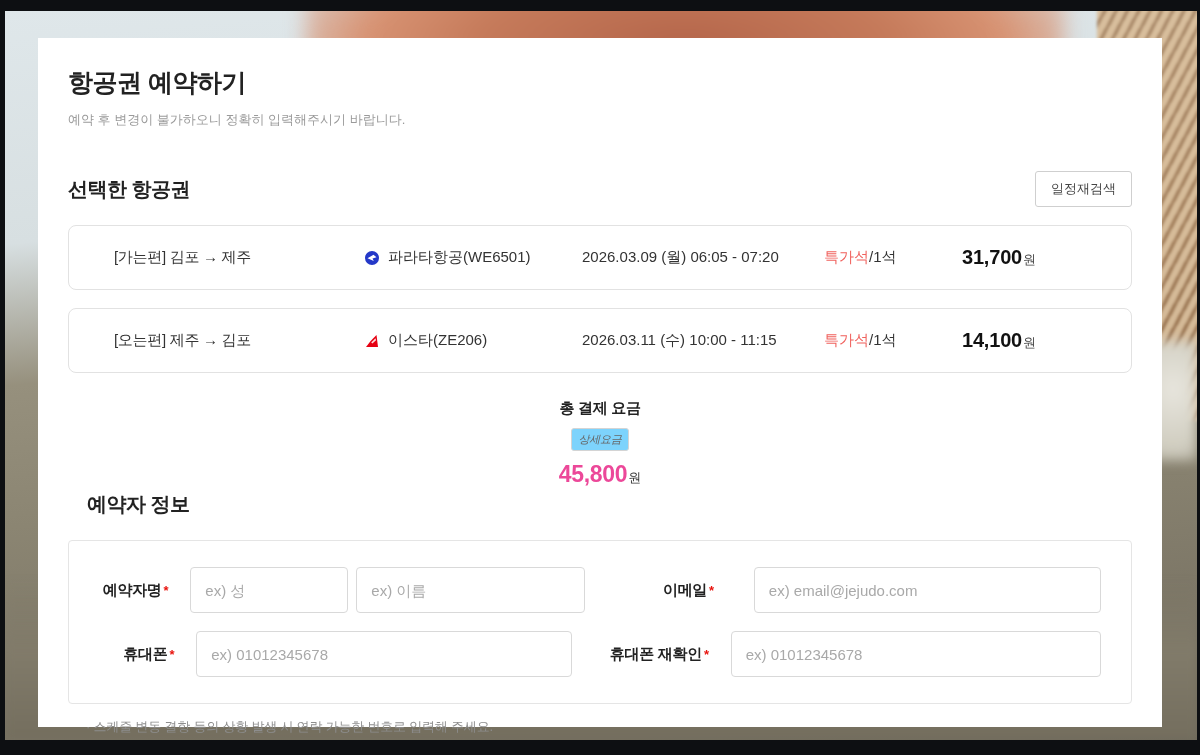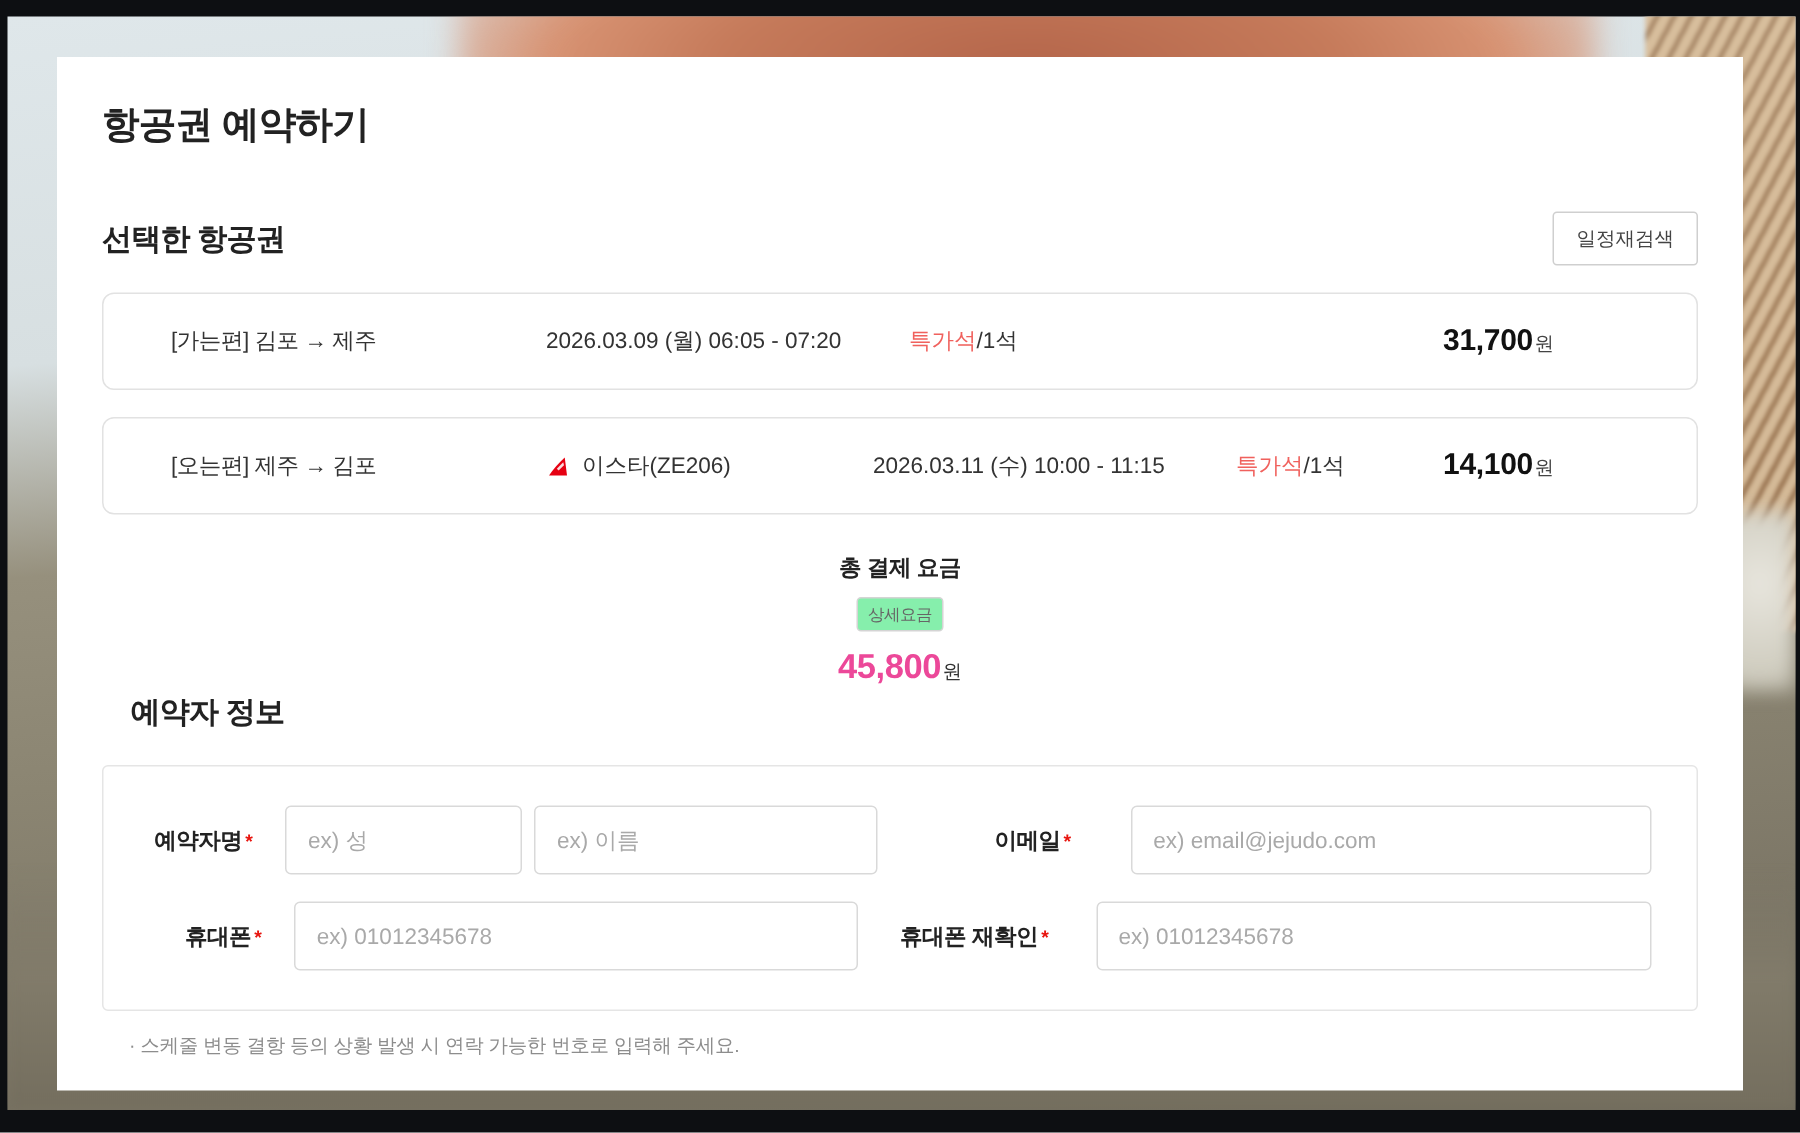--- a/index.html
+++ b/index.html
@@ -103,28 +103,29 @@
   
   .total-row {
     display: flex; align-items: center; 
     gap: 10px;
     margin-top: 26px;
     height: 30px;
     flex-direction: column;
   }
   .total-label { font-size: 15px; font-weight: bold; color: #222; letter-spacing: -0.3px; }
   .btn-detail {
-    background: #86efac;
+    background: #7dd3fc;
     border: 1px solid #d4d4d4;
     border-radius: 3px;
     font-size: 11px; color: #666;
     padding: 3px 7px;
     cursor: pointer;
     font-family: inherit;
     letter-spacing: -0.3px;
+    font-style: italic;
   }
   .total-amount { font-size: 23px; font-weight: bold; color: #ec4899; letter-spacing: -0.3px; }
   .total-won { font-size: 13px; color: #333; margin-left: 1px; }
 
   
   .booker-title { margin-top: 62px; margin-left: 19px; }
   .form-box {
     margin-top: 22px;
     border: 1px solid #e5e5e5;
     border-radius: 4px;
@@ -152,21 +153,21 @@
     font-family: inherit;
     outline: none;
     background: #fff;
   }
   .inp::placeholder { color: #a9a9a9; }
   .inp-last  { width: 158px; margin-left: 22px; }
   .inp-first { width: 232px; margin-left: 8px; }
   .lbl-email { width: 116px; margin-left: 28px; }
   .inp-email { width: 396px; margin-left: 40px; }
   .inp-phone { width: 398px; margin-left: 22px; }
-  .lbl-phone2 { width: 126px; margin-left: 18px; text-align: center; }
+  .lbl-phone2 { width: 126px; margin-left: 18px; }
   .inp-phone2 { width: 392px; margin-left: 22px; }
 
   .form-note {
     margin-top: 14px;
     font-size: 13px;
     color: #8d8d8d;
     padding-left: 18px;
     letter-spacing: -0.2px;
   }
 </style>
@@ -176,28 +177,38 @@
 <div class="photo-bg">
   <div class="photo-hand"></div>
   <div class="photo-knit"></div>
   <div class="photo-cloth"></div>
   <div class="photo-bottom"></div>
 </div>
 
 <div class="card">
 
   <h1 class="page-title">항공권 예약하기</h1>
+  <p class="page-subtitle">예약 후 변경이 불가하오니 정확히 입력해주시기 바랍니다.</p>
 
   <div class="section-head">
     <h2 class="section-title">선택한 항공권</h2>
     <button class="btn-research">일정재검색</button>
   </div>
 
   <div class="flight-row">
     <span class="f-direction">[가는편] 김포 → 제주</span>
+    <span class="f-airline">
+      <span class="logo">
+        <svg width="16" height="16" viewBox="0 0 16 16">
+          <circle cx="8" cy="8" r="7" fill="#2438c8"></circle>
+          <path d="M3.5 8.2 L9.5 4.8 L12.5 7.2 L8.5 8.4 L9.8 11 Z" fill="#ffffff"></path>
+        </svg>
+      </span>
+      <span>파라타항공(WE6501)</span>
+    </span>
     <span class="f-schedule">2026.03.09 (월) 06:05 - 07:20</span>
     <span class="f-seat">
       <span class="seat-class">특가석</span><span class="seat-rest">/1석</span>
     </span>
     <span class="f-price">
       <span class="price-num">31,700</span><span class="price-won">원</span>
     </span>
   </div>
 
   <div class="flight-row">

